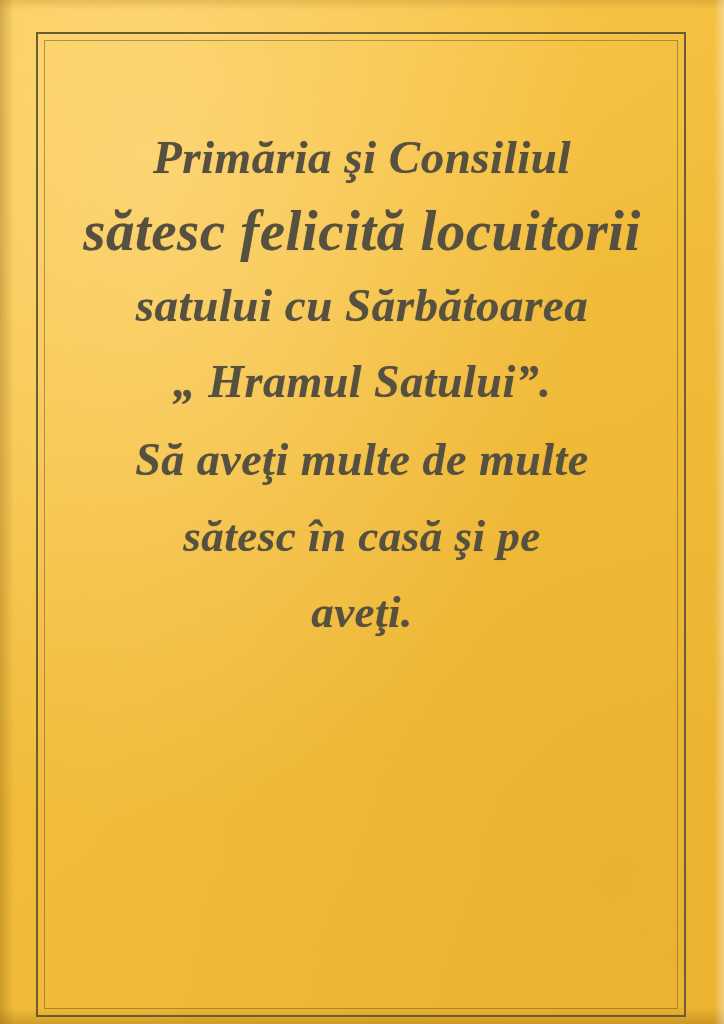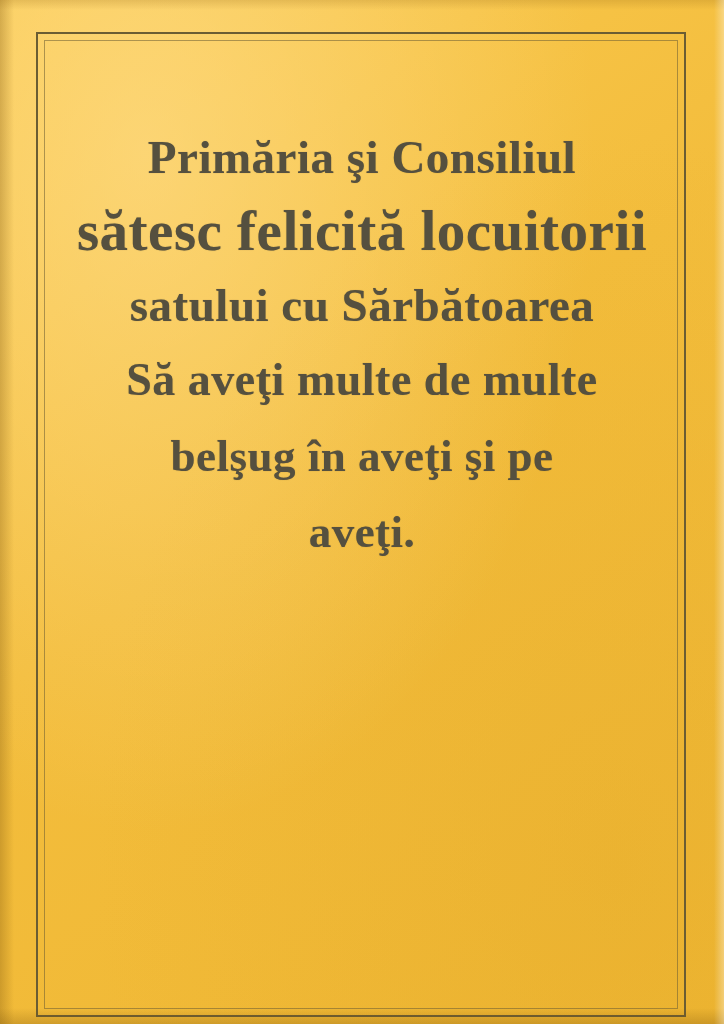--- a/index.html
+++ b/index.html
@@ -77,20 +77,21 @@
     position: absolute;
     left: 60px;
     top: 120px;
     width: 604px;
     text-align: center;
     color: #4f4a3a;
   }
 
   .line {
     font-family: "Liberation Serif", serif;
+    font-style: italic;
     font-weight: bold;
     color: #55503f;
     letter-spacing: 0.5px;
     white-space: pre;
     text-shadow: 0 0 1px rgba(60, 55, 40, 0.35);
   }
 
   .l1 { font-size: 47px; line-height: 74px; }
   .l2 { font-size: 57px; line-height: 74px; }
   .l3 { font-size: 47px; line-height: 74px; text-align: center; }
@@ -107,22 +108,23 @@
 <div id="poster">
 
   <div id="frame">
     <div id="frame-inner"></div>
   </div>
 
   <div id="text-block">
     <div class="line l1">Primăria şi Consiliul</div>
     <div class="line l2">sătesc felicită locuitorii</div>
     <div class="line l3">satului cu Sărbătoarea</div>
+    <div class="line l4">„ Hramul Satului”.</div>
     <div class="line l5">Să aveţi multe de multe</div>
-    <div class="line l8">belşug în aveţi şi pe</div>
+    <div class="line l8">sătesc în casă şi pe</div>
     <div class="line l9">aveţi.</div>
   </div>
 
   <div id="edge-left"></div>
   <div id="edge-top"></div>
   <div id="edge-bottom"></div>
   <div id="edge-right"></div>
 
 </div>
 

